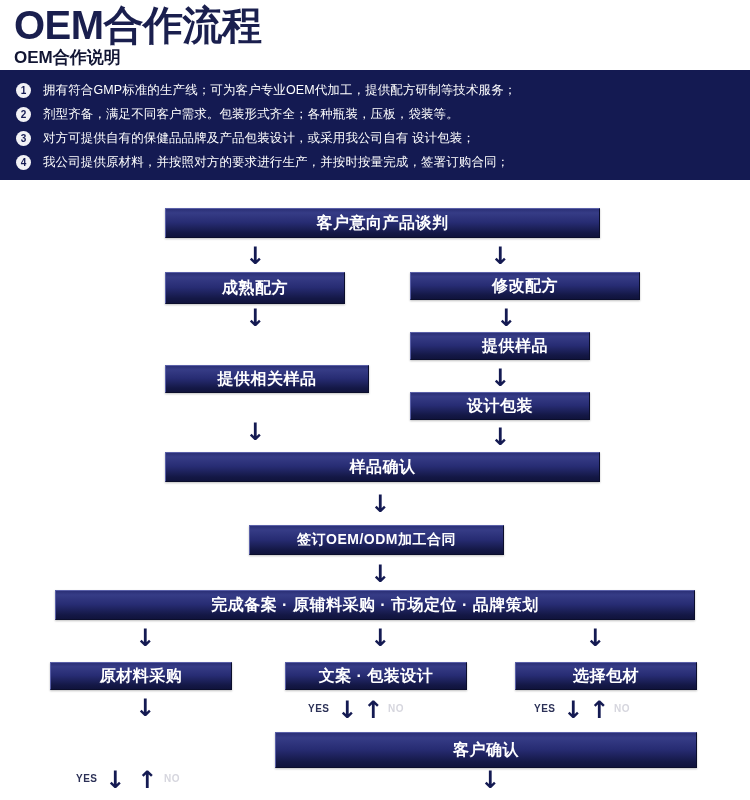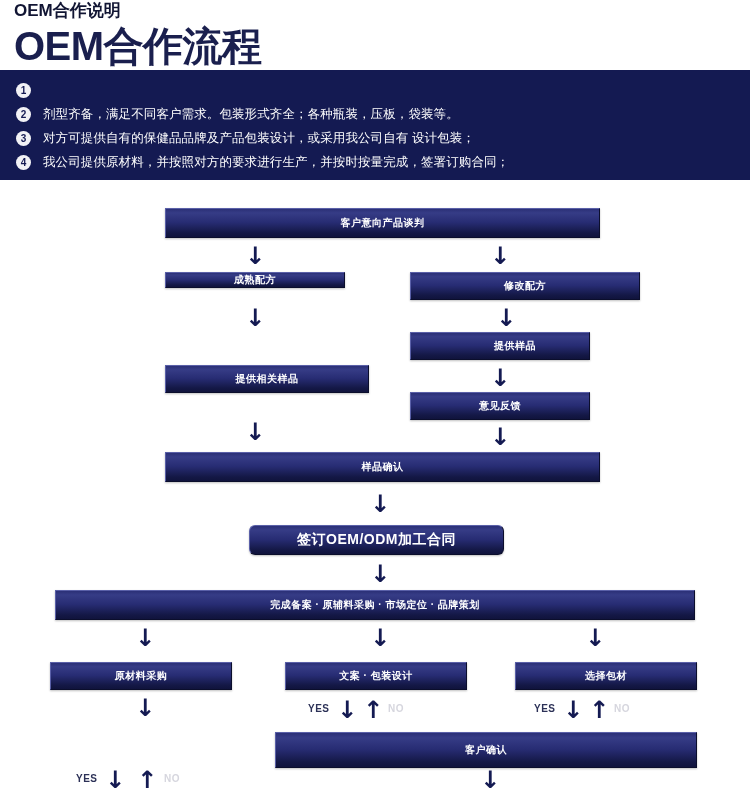--- a/index.html
+++ b/index.html
@@ -77,21 +77,21 @@
 
   .node {
     position: absolute;
     background: linear-gradient(to bottom,
         #2b3077 0%, #363c86 14%, #272c73 48%, #141846 85%, #10133c 100%);
     border-top: 1px solid #5a60a8;
     border-left: 1px solid #5a60a8;
     border-right: 1px solid #0b0e2c;
     border-bottom: 1px solid #0b0e2c;
     color: #ffffff;
-    font-size: 10px;
+    font-size: 16px;
     font-weight: bold;
     letter-spacing: 0.5px;
     display: flex;
     align-items: center;
     justify-content: center;
     text-align: center;
     white-space: nowrap;
     box-shadow: 0 1px 2px rgba(0,0,0,0.25);
   }
   .node.small { font-size: 14px; }
@@ -114,28 +114,29 @@
     letter-spacing: 0.5px;
     line-height: 1;
   }
   .yes-label { color: #2c3157; }
   .no-label  { color: #d6d6de; }
 </style>
 </head>
 <body>
 
 <div id="header-block">
+  <div id="main-title">OEM合作流程</div>
   <div id="sub-title">OEM合作说明</div>
-  <div id="main-title">OEM合作流程</div>
 </div>
 
 <div id="intro-banner">
 
   <div class="intro-row">
     <div class="intro-num">1</div>
+    <div class="intro-text">拥有符合GMP标准的生产线；可为客户专业OEM代加工，提供配方研制等技术服务；</div>
   </div>
 
   <div class="intro-row">
     <div class="intro-num">2</div>
     <div class="intro-text">剂型齐备，满足不同客户需求。包装形式齐全；各种瓶装，压板，袋装等。</div>
   </div>
 
   <div class="intro-row">
     <div class="intro-num">3</div>
     <div class="intro-text">对方可提供自有的保健品品牌及产品包装设计，或采用我公司自有 设计包装；</div>
@@ -148,42 +149,42 @@
 
 </div>
 
 <div id="flow-area">
 
   <div class="node" style="left:165px; top:28px; width:435px; height:30px;">客户意向产品谈判</div>
 
   <div class="arrow arrow-down" style="left:245px; top:64px;">↓</div>
   <div class="arrow arrow-down" style="left:490px; top:64px;">↓</div>
 
-  <div class="node" style="left:165px; top:92px; width:180px; height:16px;">成熟配方</div>
+  <div class="node" style="left:165px; top:92px; width:180px; height:32px;">成熟配方</div>
   <div class="node" style="left:410px; top:92px; width:230px; height:28px;">修改配方</div>
 
   <div class="arrow arrow-down" style="left:245px; top:126px;">↓</div>
   <div class="arrow arrow-down" style="left:496px; top:126px;">↓</div>
 
   <div class="node" style="left:410px; top:152px; width:180px; height:28px;padding-left:30px;">提供样品</div>
 
   <div class="arrow arrow-down" style="left:490px; top:186px;">↓</div>
 
   <div class="node" style="left:165px; top:366px; width:204px; height:28px; top:185px;">提供相关样品</div>
 
-  <div class="node" style="left:410px; top:212px; width:180px; height:28px;">意见反馈</div>
+  <div class="node" style="left:410px; top:212px; width:180px; height:28px;">设计包装</div>
 
   <div class="arrow arrow-down" style="left:245px; top:240px;">↓</div>
   <div class="arrow arrow-down" style="left:490px; top:245px;">↓</div>
 
   <div class="node" style="left:165px; top:272px; width:435px; height:30px;">样品确认</div>
 
   <div class="arrow arrow-down" style="left:370px; top:312px;">↓</div>
 
-  <div class="node small" style="left:249px; top:345px; width:255px; height:30px;border-radius:6px;">签订OEM/ODM加工合同</div>
+  <div class="node small" style="left:249px; top:345px; width:255px; height:30px;">签订OEM/ODM加工合同</div>
 
   <div class="arrow arrow-down" style="left:370px; top:382px;">↓</div>
 
   <div class="node" style="left:55px; top:410px; width:640px; height:30px;">完成备案 · 原辅料采购 · 市场定位 · 品牌策划</div>
 
   <div class="arrow arrow-down" style="left:135px; top:446px;">↓</div>
   <div class="arrow arrow-down" style="left:370px; top:446px;">↓</div>
   <div class="arrow arrow-down" style="left:585px; top:446px;">↓</div>
 
   <div class="node" style="left:50px; top:482px; width:182px; height:28px;">原材料采购</div>

